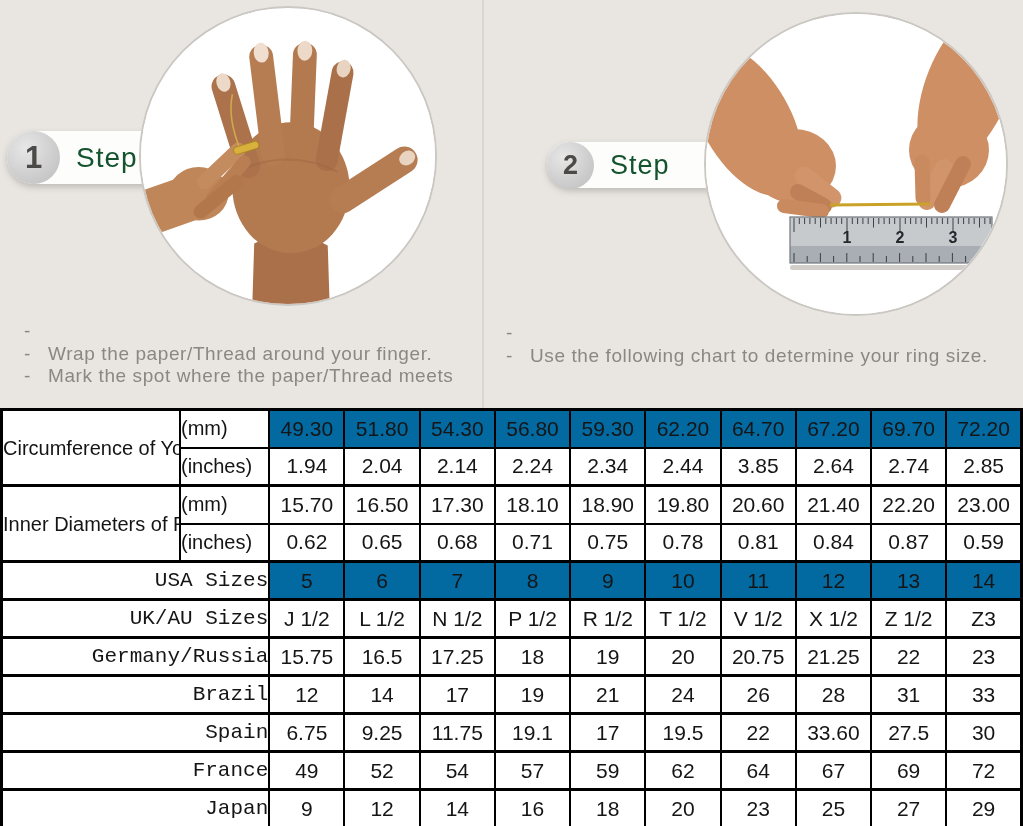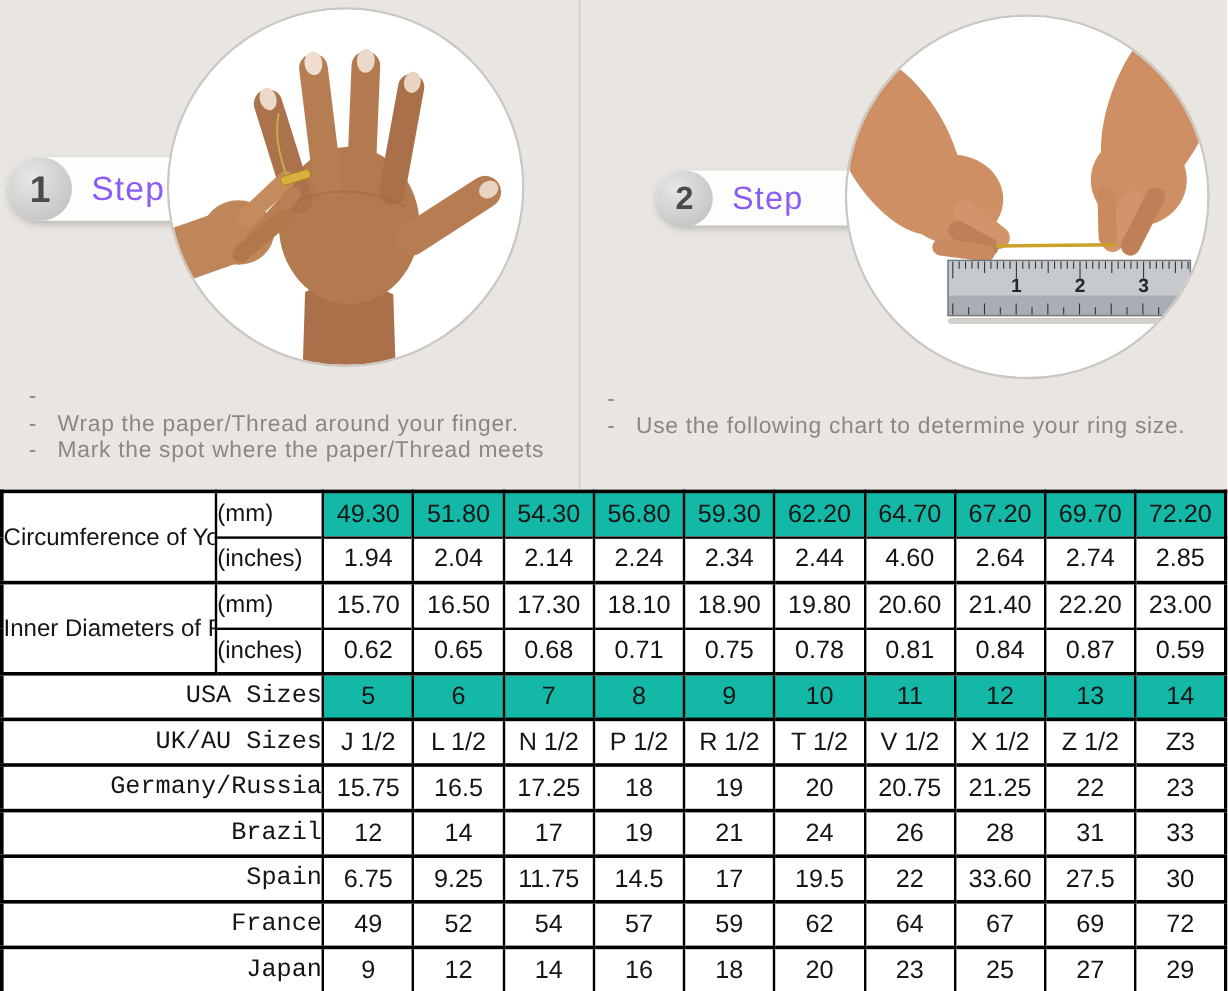--- a/index.html
+++ b/index.html
@@ -22,21 +22,21 @@
   #badge1{left:7px;top:131px;width:182px;height:53px;}
   #badge2{left:547px;top:142px;width:182px;height:46px;}
   .badge-circle{
     flex:none;border-radius:50%;
     background:radial-gradient(circle at 35% 32%, #e7e7e7 0%, #cfcfcf 55%, #bcbcbc 100%);
     display:flex;align-items:center;justify-content:center;
     font-weight:bold;color:#4c4a48;
   }
   #badge1 .badge-circle{width:53px;height:53px;font-size:31px;margin-left:0px;}
   #badge2 .badge-circle{width:47px;height:47px;font-size:27px;margin-left:0px;}
-  .badge-label{color:#8b5cf6;margin-left:16px;letter-spacing:1px;}
+  .badge-label{color:#14532d;margin-left:16px;letter-spacing:1px;}
   #badge1 .badge-label{font-size:28px;}
   #badge2 .badge-label{font-size:27px;}
 
   .photo-circle{
     position:absolute;border-radius:50%;background:#ffffff;
     border:2px solid #cbc8c3;overflow:hidden;z-index:2;
   }
   #photo1{left:139px;top:6px;width:294px;height:296px;}
   #photo2{left:704px;top:12px;width:300px;height:300px;}
   .photo-circle svg{display:block;width:100%;height:100%;}
@@ -61,21 +61,21 @@
   .size-table td{
     border:2px solid #000;padding:0;overflow:hidden;
     white-space:nowrap;vertical-align:middle;
   }
   .size-table td.bb-thin{border-bottom-width:1px;}
   .size-table td.bb-thick{border-bottom-width:3px;}
   .group-lbl{text-align:center;font-size:20px;line-height:1.3;white-space:normal;}
   .unit{text-align:left;padding-left:5px;font-size:20px;}
   .simple-lbl{text-align:right;padding-left:7px;font-family:Liberation Mono, monospace;}
   .val{text-align:center;}
-  .shaded{background:#14b8a6;}
+  .shaded{background:#0369a1;}
 </style>
 </head>
 <body>
 
 <div class="page">
 
   <div class="top">
     <div class="divider"></div>
 
     <div class="badge" id="badge1">
@@ -262,21 +262,21 @@
           <td class="val bb-thin shaded">72.20</td>
         </tr>
         <tr>
           <td class="unit bb-thick">(inches)</td>
           <td class="val bb-thick">1.94</td>
           <td class="val bb-thick">2.04</td>
           <td class="val bb-thick">2.14</td>
           <td class="val bb-thick">2.24</td>
           <td class="val bb-thick">2.34</td>
           <td class="val bb-thick">2.44</td>
-          <td class="val bb-thick">4.60</td>
+          <td class="val bb-thick">3.85</td>
           <td class="val bb-thick">2.64</td>
           <td class="val bb-thick">2.74</td>
           <td class="val bb-thick">2.85</td>
         </tr>
         <tr>
           <td class="group-lbl bb-thick" rowspan="2">Inner Diameters of Rings</td>
           <td class="unit bb-thin">(mm)</td>
           <td class="val bb-thin">15.70</td>
           <td class="val bb-thin">16.50</td>
           <td class="val bb-thin">17.30</td>
@@ -351,21 +351,21 @@
           <td class="val bb-thick">26</td>
           <td class="val bb-thick">28</td>
           <td class="val bb-thick">31</td>
           <td class="val bb-thick">33</td>
         </tr>
         <tr>
           <td class="simple-lbl bb-thick" colspan="2">Spain</td>
           <td class="val bb-thick">6.75</td>
           <td class="val bb-thick">9.25</td>
           <td class="val bb-thick">11.75</td>
-          <td class="val bb-thick">14.5</td>
+          <td class="val bb-thick">19.1</td>
           <td class="val bb-thick">17</td>
           <td class="val bb-thick">19.5</td>
           <td class="val bb-thick">22</td>
           <td class="val bb-thick">33.60</td>
           <td class="val bb-thick">27.5</td>
           <td class="val bb-thick">30</td>
         </tr>
         <tr>
           <td class="simple-lbl bb-thick" colspan="2">France</td>
           <td class="val bb-thick">49</td>

